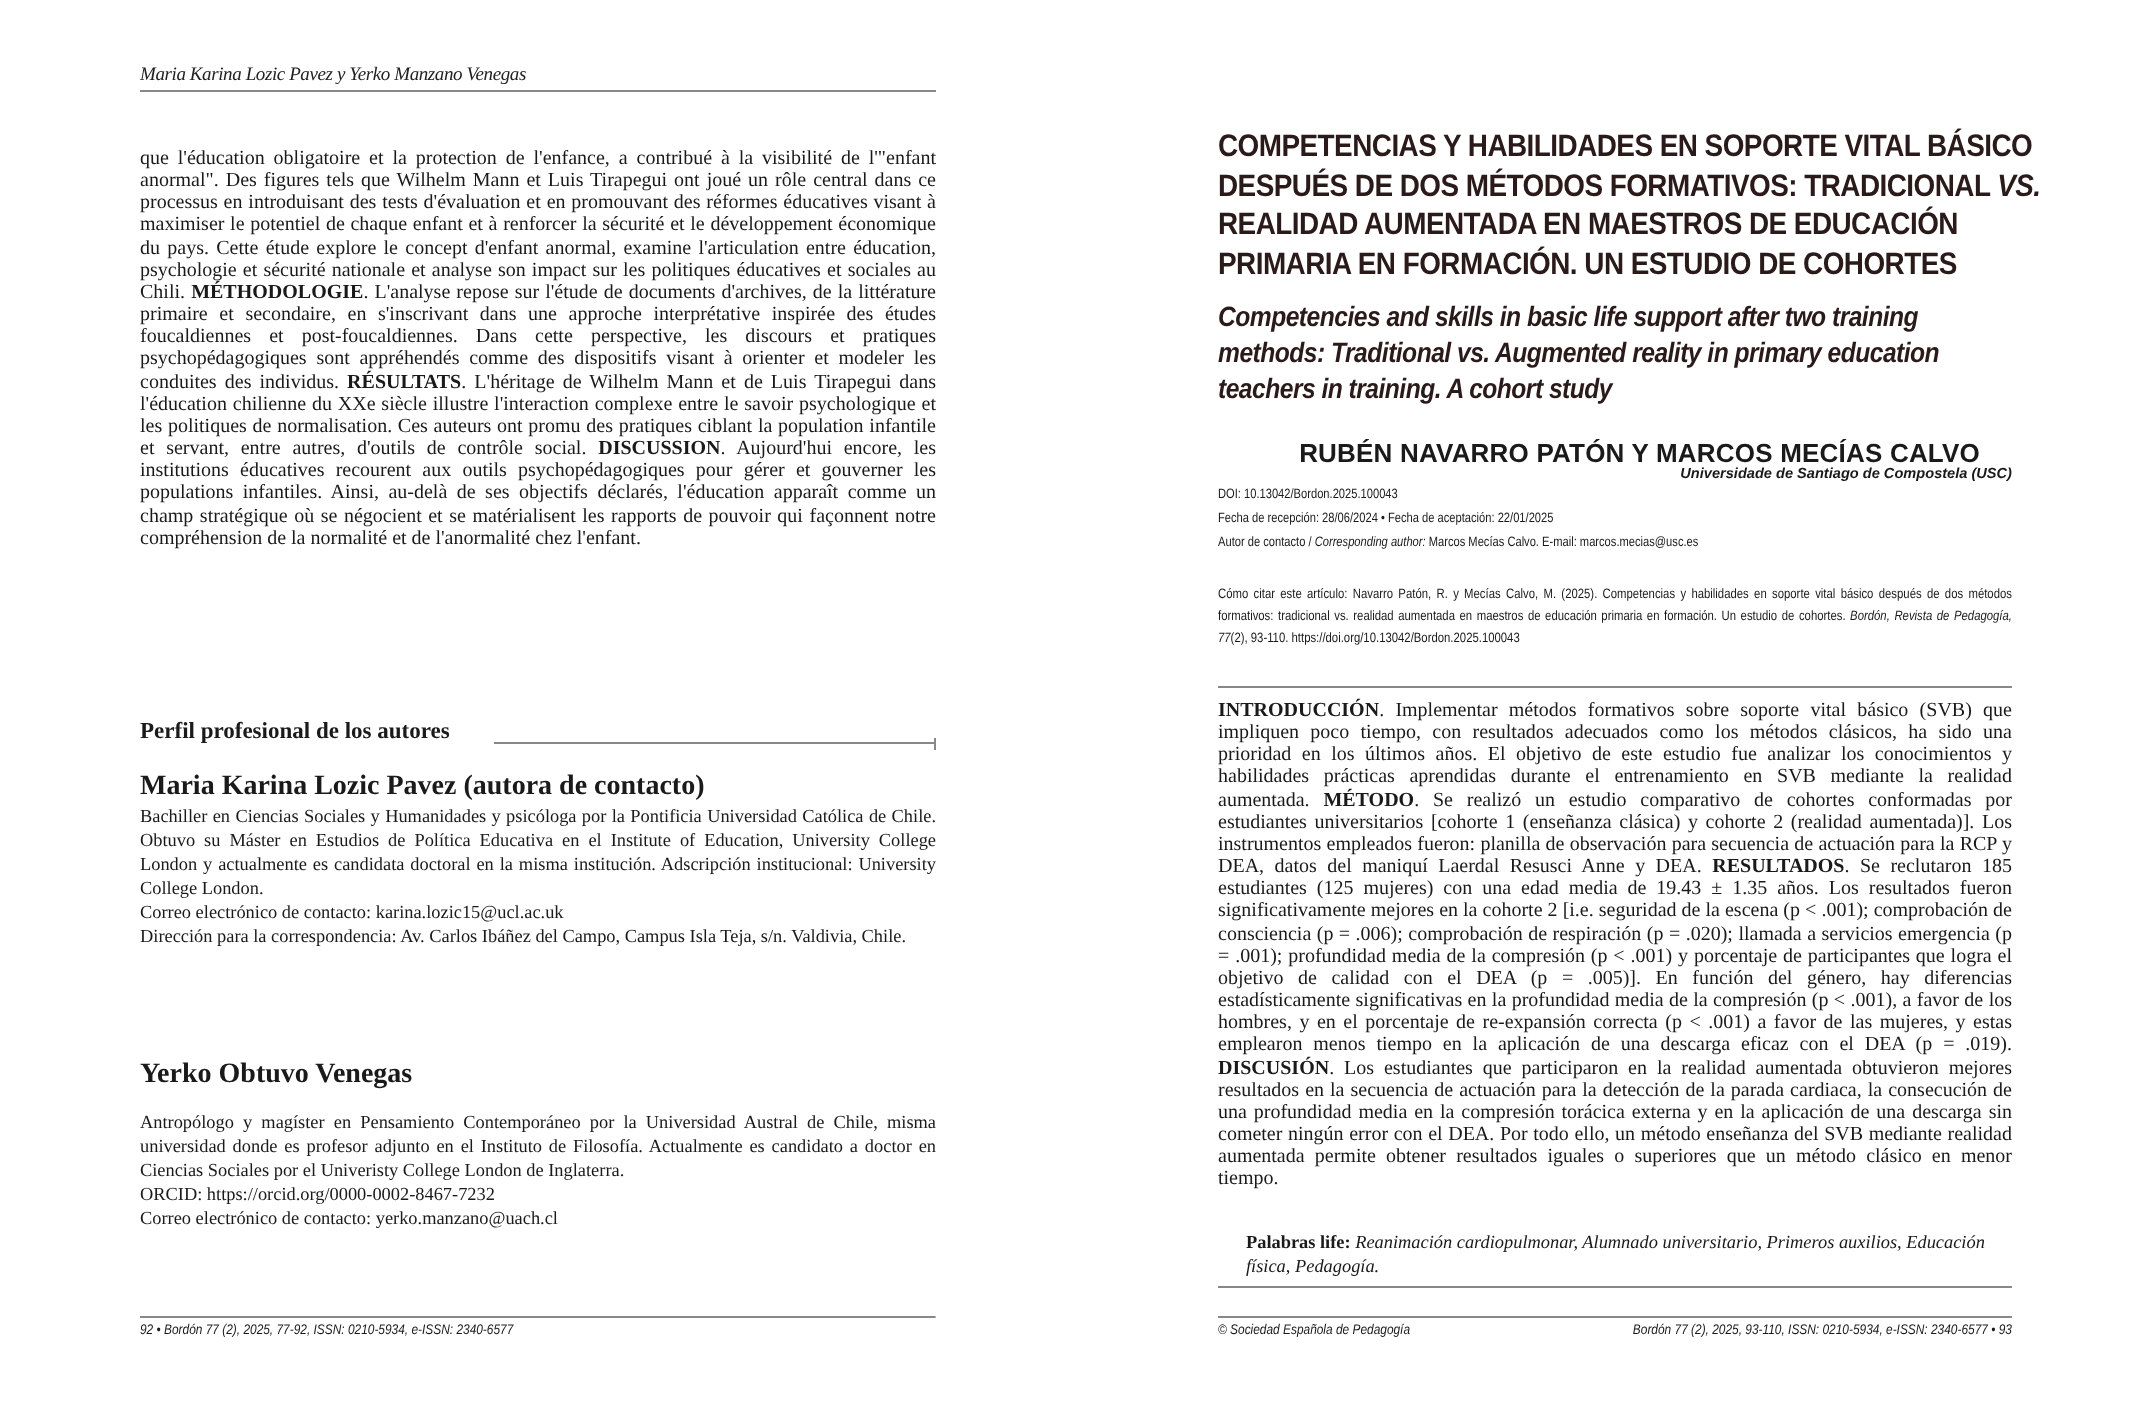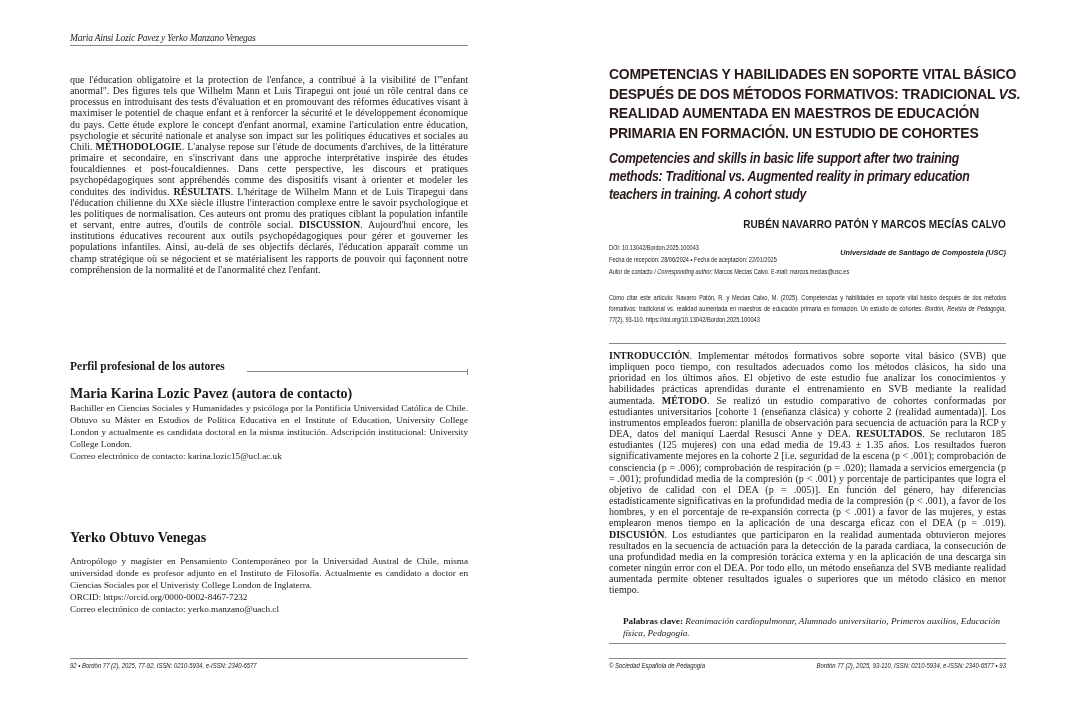--- a/index.html
+++ b/index.html
@@ -17,51 +17,52 @@
   .section-title { position:absolute; top:360px; left:0; width:398px; font-size:11.5px; font-weight:bold; display:flex; align-items:flex-end;gap:18px; }
   .section-title .rule { flex:1; border-bottom:1px solid #888; margin-left:4px; height:8px; position:relative; }
   .section-title .rule::after { content:""; position:absolute; right:0; top:6px; height:6px; border-right:1px solid #888; }
   .author-name { position:absolute; left:0; font-size:14px; font-weight:bold; }
   .bio { position:absolute; left:0; width:398px; font-size:9.2px; line-height:12px; text-align:justify; }
   .bio .line { display:block; text-align:left; }
   .footer { position:absolute; top:658px; width:398px; border-top:1px solid #888; padding-top:3px; font-family:"Liberation Sans", sans-serif; font-style:italic; font-size:7px; transform:scaleX(0.85); transform-origin:left; display:flex; justify-content:space-between; }
   .title-es { position:absolute; top:64px; left:0; width:400px; font-family:"Liberation Sans", sans-serif; font-weight:bold; font-size:15.5px; line-height:19.5px; text-transform:uppercase; color:#2a1a1a; letter-spacing:-0.3px; transform:scaleX(0.9); transform-origin:left; white-space:nowrap; }
   .title-es i { font-style:italic; }
   .title-en { position:absolute; top:149px; left:0; width:420px; font-family:"Liberation Sans", sans-serif; font-weight:bold; font-style:italic; font-size:14px; line-height:18px; color:#2a1a1a; transform:scaleX(0.88); transform-origin:left; white-space:nowrap; letter-spacing:-0.3px; }
-  .authors-r { position:absolute; top:219px; right:0; text-align:left; font-family:"Liberation Sans", sans-serif; font-weight:bold; font-size:10px; letter-spacing:0.1px; }
-  .affil-r { position:absolute; top:232px; right:0; text-align:right; font-family:"Liberation Sans", sans-serif; font-weight:bold; font-style:italic; font-size:7.3px;margin-top:16px; }
+  .authors-r { position:absolute; top:219px; right:16px; text-align:left; font-family:"Liberation Sans", sans-serif; font-weight:bold; font-size:13px; letter-spacing:0.1px; }
+  .affil-r { position:absolute; top:232px; right:0; text-align:right; font-family:"Liberation Sans", sans-serif; font-weight:bold; font-style:italic; font-size:7.3px; }
   .meta { position:absolute; left:0; font-family:"Liberation Sans", sans-serif; font-size:6.8px; transform:scaleX(0.82); transform-origin:left; white-space:nowrap; }
   .meta i { font-style:italic; }
   .cite { position:absolute; top:292px; left:0; width:476px; font-family:"Liberation Sans", sans-serif; font-size:6.8px; line-height:11px; transform:scaleX(0.834); transform-origin:left; text-align:justify; }
   .cite i { font-style:italic; }
   .rule-top { position:absolute; top:343px; left:0; width:397px; border-top:1px solid #888; }
   .abstract-es { position:absolute; top:350px; left:0; width:397px; }
   .kw-es { top:615px; }
   .rule-bottom { position:absolute; top:643px; left:0; width:397px; border-top:1px solid #888; }
 </style>
 </head>
 <body>
 
 <div class="page left">
-  <div class="running-head">Maria Ainsi Lozic Pavez y Yerko Manzano Venegas</div>
+  <div class="running-head">Maria Karina Lozic Pavez y Yerko Manzano Venegas</div>
 
   <div class="abstract-fr body-text">
     <span>que l'éducation obligatoire et la protection de l'enfance, a contribué à la visibilité de l'"enfant anormal". Des figures tels que Wilhelm Mann et Luis Tirapegui ont joué un rôle central dans ce processus en introduisant des tests d'évaluation et en promouvant des réformes éducatives visant à maximiser le potentiel de chaque enfant et à renforcer la sécurité et le développement économique du pays. Cette étude explore le concept d'enfant anormal, examine l'articulation entre éducation, psychologie et sécurité nationale et analyse son impact sur les politiques éducatives et sociales au Chili. </span><b>MÉTHODOLOGIE</b><span>. L'analyse repose sur l'étude de documents d'archives, de la littérature primaire et secondaire, en s'inscrivant dans une approche interprétative inspirée des études foucaldiennes et post-foucaldiennes. Dans cette perspective, les discours et pratiques psychopédagogiques sont appréhendés comme des dispositifs visant à orienter et modeler les conduites des individus. </span><b>RÉSULTATS</b><span>. L'héritage de Wilhelm Mann et de Luis Tirapegui dans l'éducation chilienne du XXe siècle illustre l'interaction complexe entre le savoir psychologique et les politiques de normalisation. Ces auteurs ont promu des pratiques ciblant la population infantile et servant, entre autres, d'outils de contrôle social. </span><b>DISCUSSION</b><span>. Aujourd'hui encore, les institutions éducatives recourent aux outils psychopédagogiques pour gérer et gouverner les populations infantiles. Ainsi, au-delà de ses objectifs déclarés, l'éducation apparaît comme un champ stratégique où se négocient et se matérialisent les rapports de pouvoir qui façonnent notre compréhension de la normalité et de l'anormalité chez l'enfant.</span>
   </div>
 
 
   <div class="section-title">
     <span>Perfil profesional de los autores</span>
     <span class="rule"></span>
   </div>
 
   <div class="author-name" style="top:386px;">Maria Karina Lozic Pavez (autora de contacto)</div>
   <div class="bio" style="top:402px;">
     <span>Bachiller en Ciencias Sociales y Humanidades y psicóloga por la Pontificia Universidad Católica de Chile. Obtuvo su Máster en Estudios de Política Educativa en el Institute of Education, University College London y actualmente es candidata doctoral en la misma institución. Adscripción institucional: University College London.</span>
     <span class="line">Correo electrónico de contacto: karina.lozic15@ucl.ac.uk</span>
+    <span>Dirección para la correspondencia: Av. Carlos Ibáñez del Campo, Campus Isla Teja, s/n. Valdivia, Chile.</span>
   </div>
 
   <div class="author-name" style="top:530px;">Yerko Obtuvo Venegas</div>
   <div class="bio" style="top:555px;">
     <span>Antropólogo y magíster en Pensamiento Contemporáneo por la Universidad Austral de Chile, misma universidad donde es profesor adjunto en el Instituto de Filosofía. Actualmente es candidato a doctor en Ciencias Sociales por el Univeristy College London de Inglaterra.</span>
     <span class="line">ORCID: https://orcid.org/0000-0002-8467-7232</span>
     <span class="line">Correo electrónico de contacto: yerko.manzano@uach.cl</span>
   </div>
 
   <div class="footer" style="width:468px;">
@@ -96,21 +97,21 @@
     <span>Cómo citar este artículo: Navarro Patón, R. y Mecías Calvo, M. (2025). Competencias y habilidades en soporte vital básico después de dos métodos formativos: tradicional vs. realidad aumentada en maestros de educación primaria en formación. Un estudio de cohortes. </span><i>Bordón, Revista de Pedagogía, 77</i><span>(2), 93-110. https://doi.org/10.13042/Bordon.2025.100043</span>
   </div>
 
   <div class="rule-top"></div>
 
   <div class="abstract-es body-text">
     <b>INTRODUCCIÓN</b><span>. Implementar métodos formativos sobre soporte vital básico (SVB) que impliquen poco tiempo, con resultados adecuados como los métodos clásicos, ha sido una prioridad en los últimos años. El objetivo de este estudio fue analizar los conocimientos y habilidades prácticas aprendidas durante el entrenamiento en SVB mediante la realidad aumentada. </span><b>MÉTODO</b><span>. Se realizó un estudio comparativo de cohortes conformadas por estudiantes universitarios [cohorte 1 (enseñanza clásica) y cohorte 2 (realidad aumentada)]. Los instrumentos empleados fueron: planilla de observación para secuencia de actuación para la RCP y DEA, datos del maniquí Laerdal Resusci Anne y DEA. </span><b>RESULTADOS</b><span>. Se reclutaron 185 estudiantes (125 mujeres) con una edad media de 19.43 ± 1.35 años. Los resultados fueron significativamente mejores en la cohorte 2 [i.e. seguridad de la escena (p &lt; .001); comprobación de consciencia (p = .006); comprobación de respiración (p = .020); llamada a servicios emergencia (p = .001); profundidad media de la compresión (p &lt; .001) y porcentaje de participantes que logra el objetivo de calidad con el DEA (p = .005)]. En función del género, hay diferencias estadísticamente significativas en la profundidad media de la compresión (p &lt; .001), a favor de los hombres, y en el porcentaje de re-expansión correcta (p &lt; .001) a favor de las mujeres, y estas emplearon menos tiempo en la aplicación de una descarga eficaz con el DEA (p = .019). </span><b>DISCUSIÓN</b><span>. Los estudiantes que participaron en la realidad aumentada obtuvieron mejores resultados en la secuencia de actuación para la detección de la parada cardiaca, la consecución de una profundidad media en la compresión torácica externa y en la aplicación de una descarga sin cometer ningún error con el DEA. Por todo ello, un método enseñanza del SVB mediante realidad aumentada permite obtener resultados iguales o superiores que un método clásico en menor tiempo.</span>
   </div>
 
   <div class="keywords kw-es">
-    <b>Palabras clave:</b><i> Reanimación cardiopulmonar, Alumnado universitario, Primeros auxilios, Educación física, Pedagogía.</i>
+    <b>Palabras life:</b><i> Reanimación cardiopulmonar, Alumnado universitario, Primeros auxilios, Educación física, Pedagogía.</i>
   </div>
 
   <div class="rule-bottom"></div>
 
   <div class="footer" style="width:467px;">
     <span>© Sociedad Española de Pedagogía</span>
     <span>Bordón 77 (2), 2025, 93-110, ISSN: 0210-5934, e-ISSN: 2340-6577 • 93</span>
   </div>
 </div>
 

